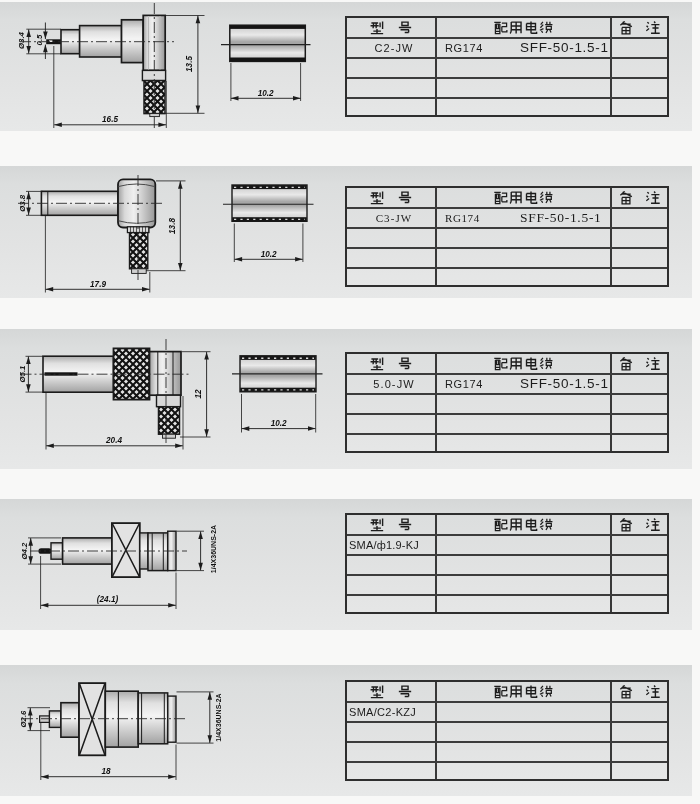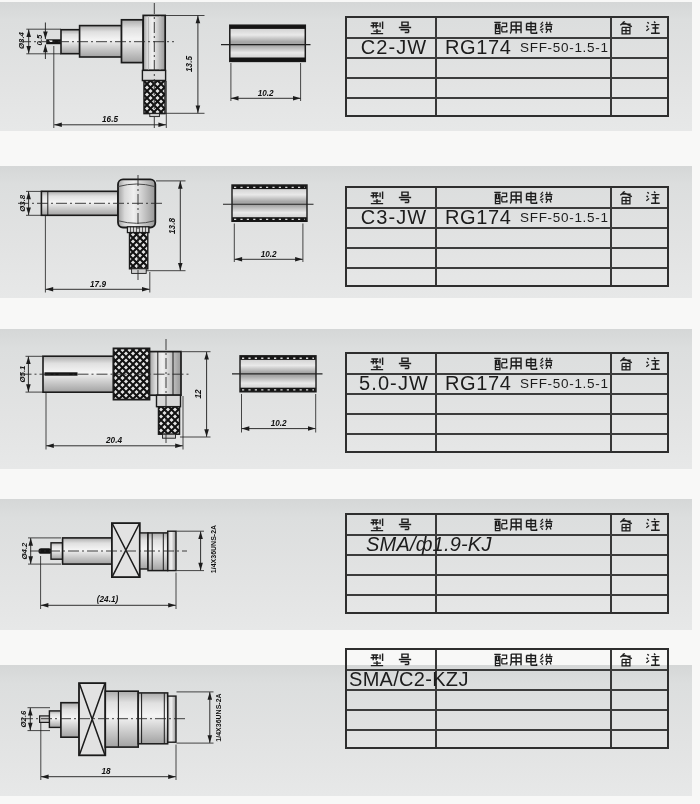--- a/index.html
+++ b/index.html
@@ -3,21 +3,21 @@
 <meta charset="utf-8">
 <style>
 html,body{margin:0;padding:0;}
 body{width:700px;height:804px;position:relative;background:#f8f8f7;font-family:"Liberation Sans",sans-serif;overflow:hidden;}
 .strip{position:absolute;left:0;width:692px;background:linear-gradient(180deg,#d5d7d7 0%,#dcdede 14%,#e2e3e3 60%,#e7e8e8 100%);}
 .dsvg{position:absolute;left:0;}
 .tbl{position:absolute;left:345px;width:324px;height:101px;border:2px solid #2e2e2e;box-sizing:border-box;}
 .vl{position:absolute;top:0;bottom:0;width:2px;background:#383838;}
 .hl{position:absolute;left:0;right:0;height:2px;background:#3c3c3c;}
 .hcell{position:absolute;top:0;height:19px;display:flex;align-items:center;justify-content:center;}
-.rcell{position:absolute;top:20px;height:19px;display:flex;align-items:center;font-size:20px;color:#1c1c1c;letter-spacing:0.6px;white-space:nowrap;}
+.rcell{position:absolute;top:20px;height:19px;display:flex;align-items:center;font-size:11px;color:#1c1c1c;letter-spacing:0.6px;white-space:nowrap;}
 .cj{width:14px;height:14px;display:inline-block;}
 .hcell .cj{margin:0 0.5px;}
 </style>
 </head>
 <body>
 
 <svg width="0" height="0" style="position:absolute">
 <defs>
 <linearGradient id="met" x1="0" y1="0" x2="0" y2="1">
 <stop offset="0" stop-color="#ababab"></stop>
@@ -346,21 +346,21 @@
       <span style="width:12px"></span>
       <svg class="cj">
         <use href="#zZ"></use>
       </svg>
     </div>
   <div class="rcell" style="left:3px;width:88px;justify-content:center;letter-spacing:1.1px;">C2-JW</div>
   <div class="rcell" style="left:98px;">RG174</div>
   <div class="rcell" style="left:173px;font-size:13.5px;letter-spacing:0.7px;">SFF-50-1.5-1</div>
 </div>
 
-<div class="tbl" style="top:186px;">
+<div class="tbl" style="top:186px;font-family:Liberation Serif, serif;">
   <div class="vl" style="left:88px;"></div>
   <div class="vl" style="left:263px;"></div>
   <div class="hl" style="top:19px;"></div>
   <div class="hl" style="top:39px;height:1.6px;"></div>
   <div class="hl" style="top:59px;height:1.6px;"></div>
   <div class="hl" style="top:79px;height:1.6px;"></div>
   <div class="hcell" style="left:0;width:88px;">
       <svg class="cj">
         <use href="#zX"></use>
       </svg>
@@ -473,24 +473,24 @@
     </div>
   <div class="hcell" style="left:265px;width:55px;">
       <svg class="cj">
         <use href="#zB"></use>
       </svg>
       <span style="width:12px"></span>
       <svg class="cj">
         <use href="#zZ"></use>
       </svg>
     </div>
-  <div class="rcell" style="left:19px;width:86px;letter-spacing:0.2px;font-style:italic;">SMA/ф1.9-KJ</div>
+  <div class="rcell" style="left:2px;width:86px;letter-spacing:0.2px;">SMA/ф1.9-KJ</div>
 </div>
 
-<div class="tbl" style="top:648px;">
+<div class="tbl" style="top:680px;">
   <div class="vl" style="left:88px;"></div>
   <div class="vl" style="left:263px;"></div>
   <div class="hl" style="top:19px;"></div>
   <div class="hl" style="top:39px;height:1.6px;"></div>
   <div class="hl" style="top:59px;height:1.6px;"></div>
   <div class="hl" style="top:79px;height:1.6px;"></div>
   <div class="hcell" style="left:0;width:88px;">
       <svg class="cj">
         <use href="#zX"></use>
       </svg>

